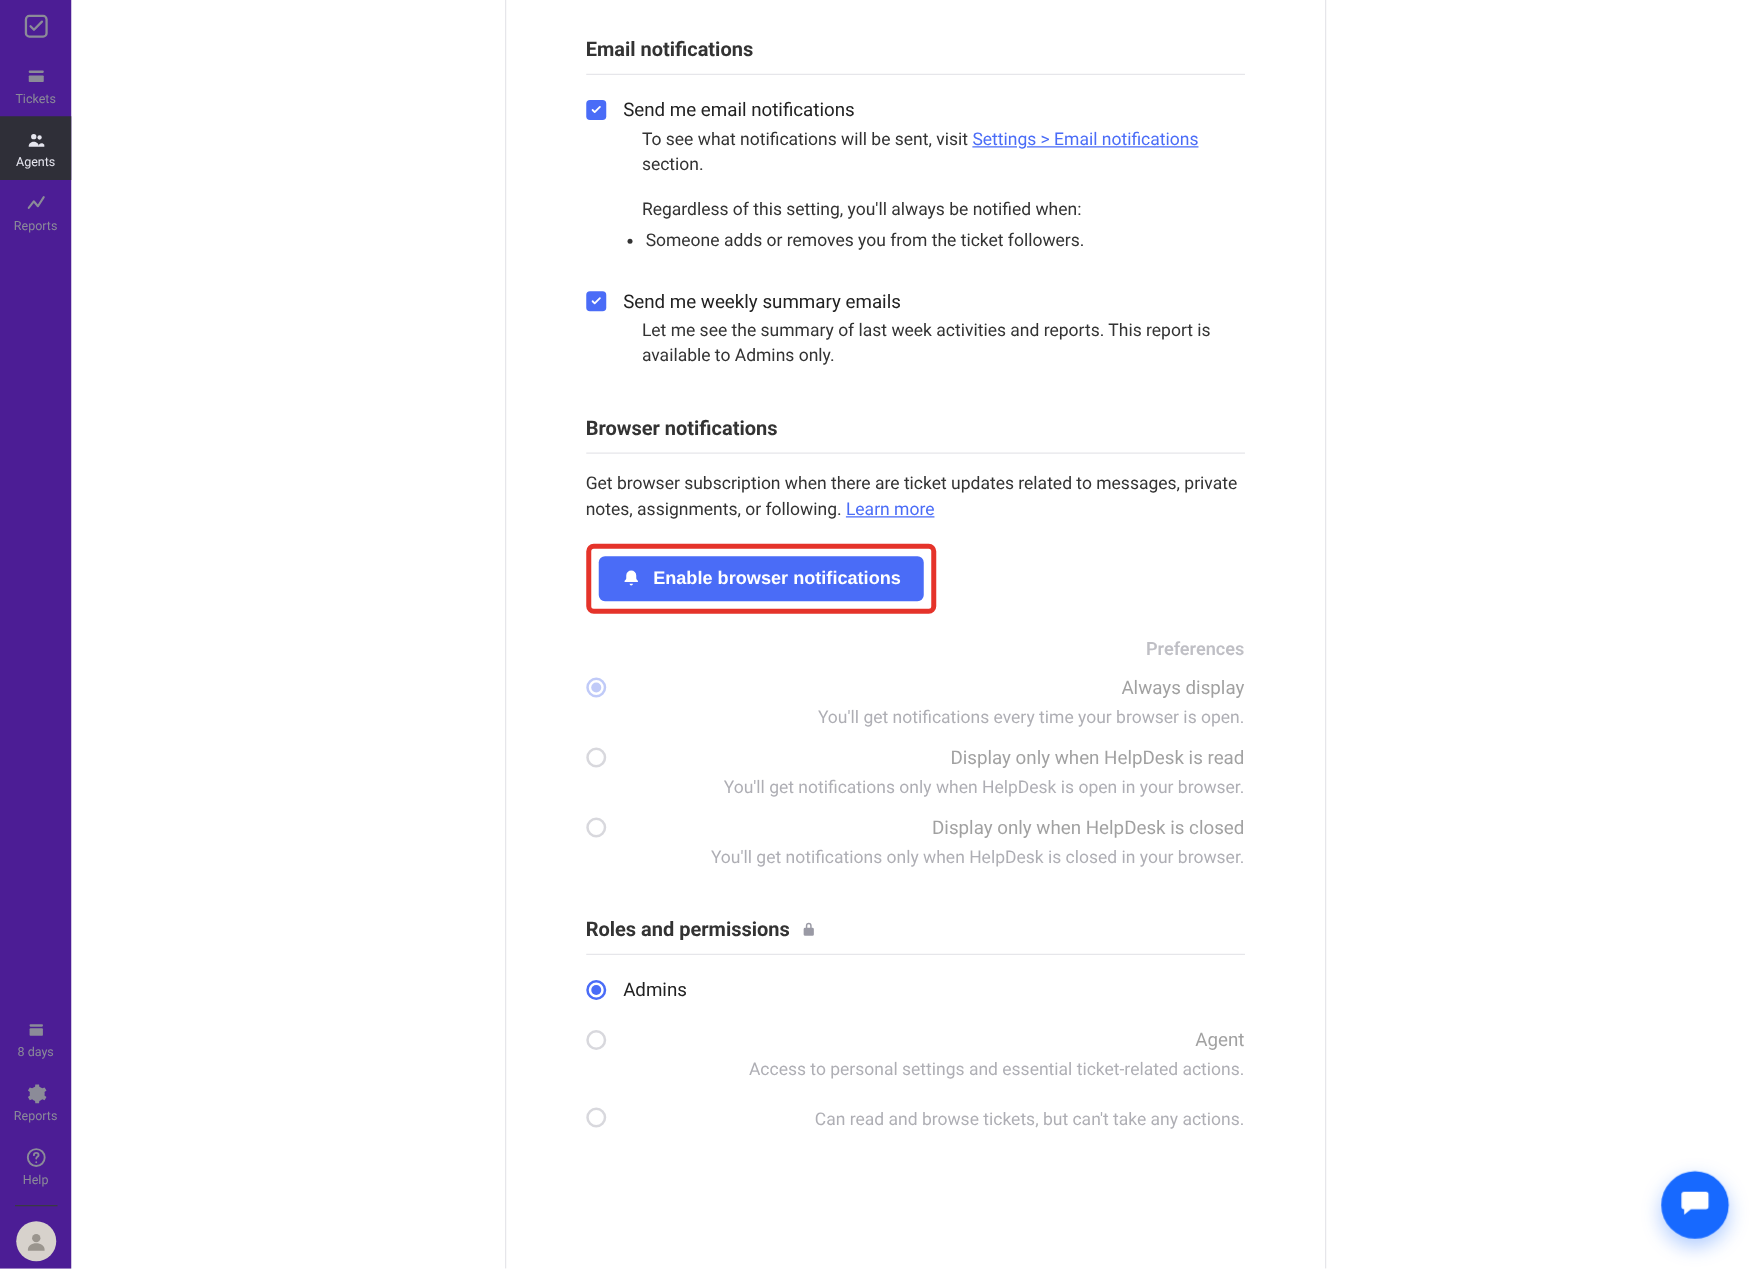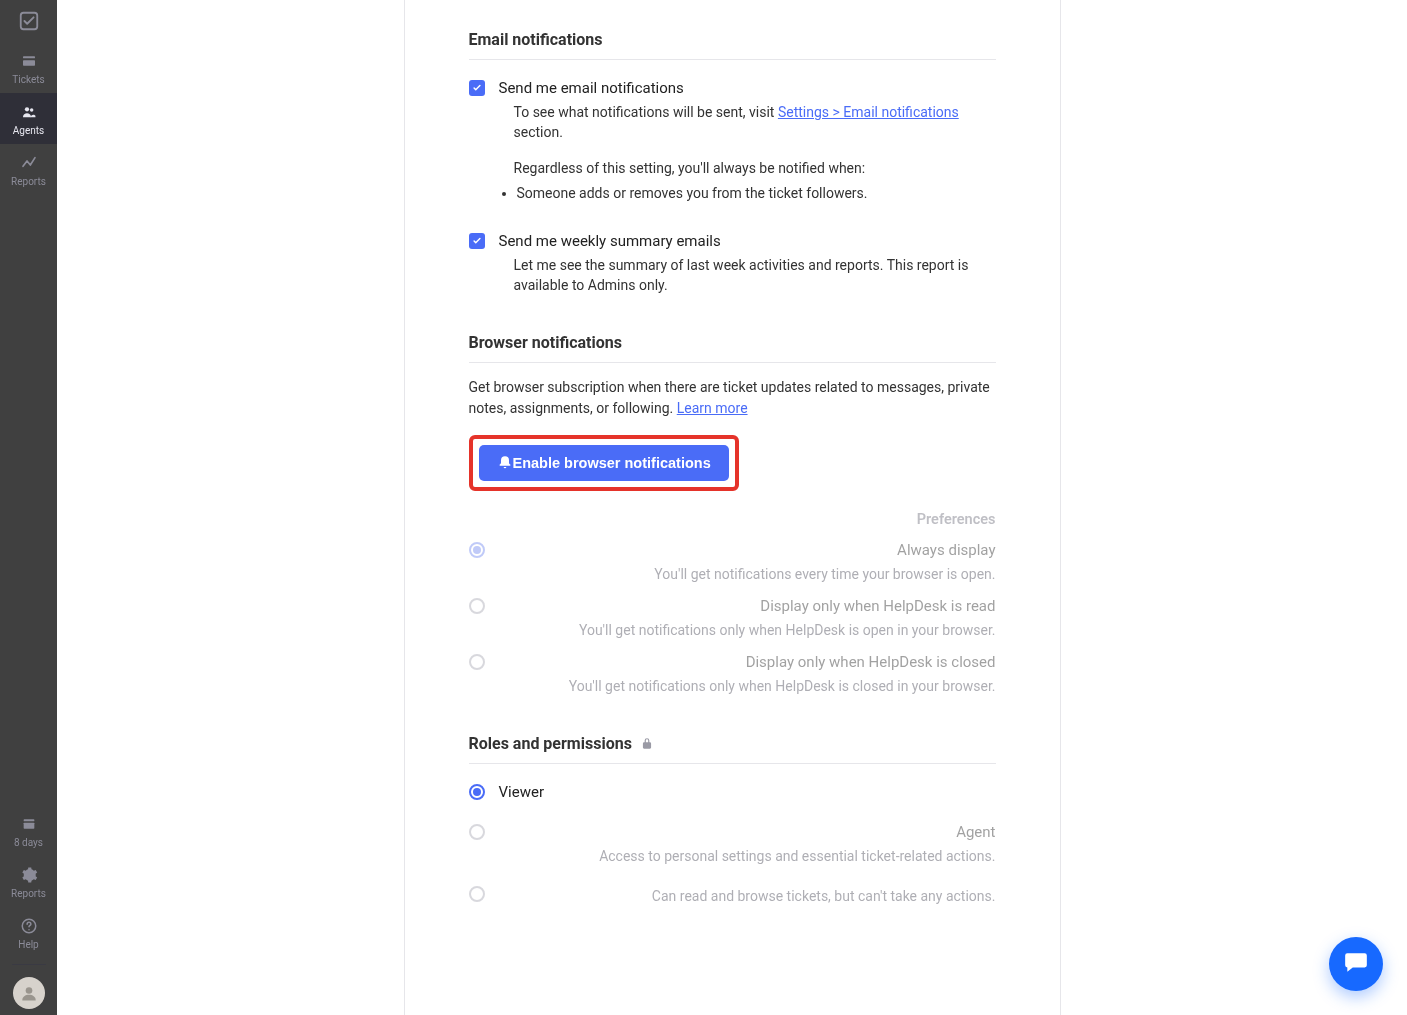--- a/index.html
+++ b/index.html
@@ -2,21 +2,21 @@
 <html><head>
 <meta charset="utf-8">
 <style>
   * { box-sizing: border-box; margin: 0; padding: 0; }
   html, body { height: 100%; font-family: -apple-system, BlinkMacSystemFont, "Segoe UI", Roboto, Arial, sans-serif; background: #fff; color: #1b1b20; }
   body { display: flex; overflow: hidden; }
 
   
   .sidebar {
     width: 57px;
-    background: #404040;
+    background: #4c1d95;
     display: flex;
     flex-direction: column;
     align-items: center;
     flex-shrink: 0;
   }
   .sidebar-top { display: flex; flex-direction: column; width: 100%; }
   .sidebar-bottom { margin-top: auto; display: flex; flex-direction: column; width: 100%; align-items: center; padding-bottom: 6px; }
   .sidebar-item {
     display: flex; flex-direction: column; align-items: center; justify-content: center;
     width: 100%; padding: 10px 0 8px; cursor: pointer; color: #8b8b98;
@@ -93,21 +93,21 @@
 
   .link { color: #4a6cf7; text-decoration: underline; cursor: pointer; }
 
   .subhead { font-weight: 600; font-size: 14.5px; color: #8c8c96; margin-top: 20px; }
 
   .enable-highlight {
     display: inline-block; margin-top: 16px; padding: 6px;
     border: 4px solid #e5332a; border-radius: 6px;
   }
   .enable-button {
-    display: inline-flex; align-items: center; 
+    display: inline-flex; align-items: center; gap: 10px;
     background: #4a6cf7; color: #fff; font-weight: 600; font-size: 14.5px;
     padding: 10px 18px; border-radius: 5px; cursor: pointer; border: none;
   }
   .enable-button .ico { display: flex; }
 
   .badge {
     display: inline-block; background: #eceff4; color: #6d6d78;
     border-radius: 3px; font-size: 11px; padding: 2px 8px; margin-left: 8px;
     vertical-align: 1px;
   }
@@ -325,21 +325,21 @@
         </div>
         <hr class="section-hr">
 
         <div class="row">
           <div class="ctrl">
             <div class="radio selected">
                 <div class="dot"></div>
               </div>
           </div>
           <div class="body">
-            <div class="title">Viewer</div>
+            <div class="title">Admins</div>
           </div>
         </div>
 
         <div class="disabled-group">
           <div class="row">
             <div class="ctrl">
               <div class="radio"></div>
             </div>
             <div class="body">
               <div class="title">Agent</div>

